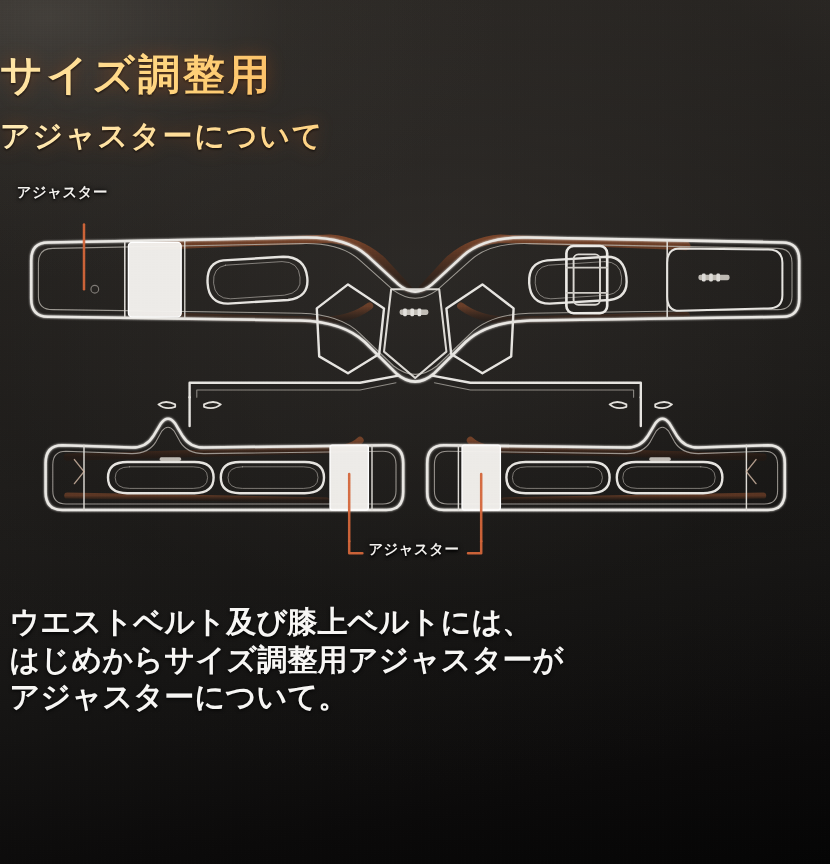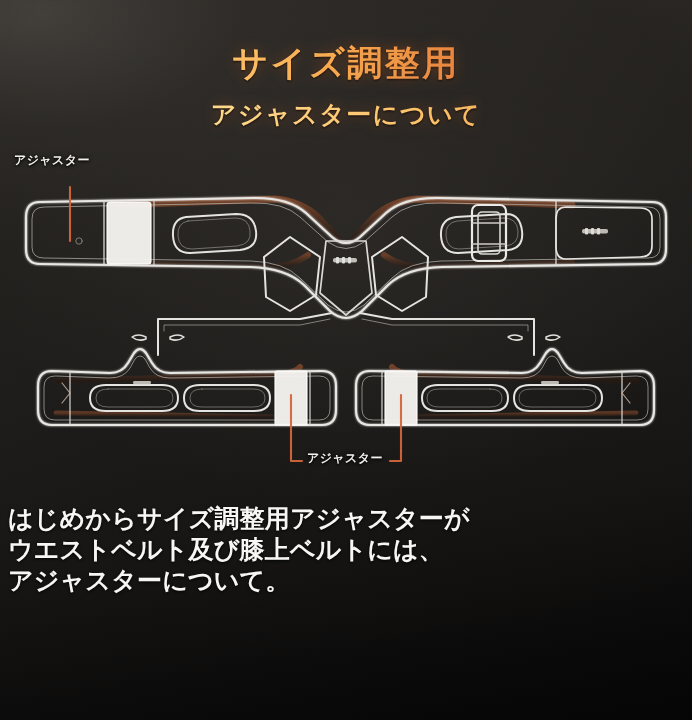--- a/index.html
+++ b/index.html
@@ -34,21 +34,20 @@
       repeating-linear-gradient(90deg, rgba(255,255,255,0.016) 0px, rgba(255,255,255,0.016) 1px, rgba(0,0,0,0.016) 1px, rgba(0,0,0,0.016) 3px);
     mix-blend-mode: overlay;
   }
 
   
   #title-block {
     position: absolute;
     left: 0;
     top: 38px;
     width: 692px;
-    text-align: center;
     z-index: 5;
   }
   .title-line {
     display: block;
     font-family: "DejaVu Sans", "Liberation Sans", sans-serif;
     font-weight: 700;
     font-size: 35px;
     line-height: 51px;
     letter-spacing: 2.5px;
     background-image: linear-gradient(95deg, #ffe6a8 0%, #ffd27a 22%, #f8a94f 48%, #e2793a 72%, #d0552c 100%);
@@ -393,20 +392,20 @@
 
       </g>
     </svg>
   </div>
 
   <div class="callout-label" id="label-top">アジャスター</div>
 
   <div class="callout-label" id="label-bottom">アジャスター</div>
 
   <div id="body-copy">
+    <span class="body-line">ウエストベルト及び膝上ベルトには、</span>
     <span class="body-line">はじめからサイズ調整用アジャスターが</span>
-    <span class="body-line">ウエストベルト及び膝上ベルトには、</span>
     <span class="body-line">アジャスターについて。</span>
   </div>
 
 
   <div id="grain"></div>
 </div>
 
 </body></html>

